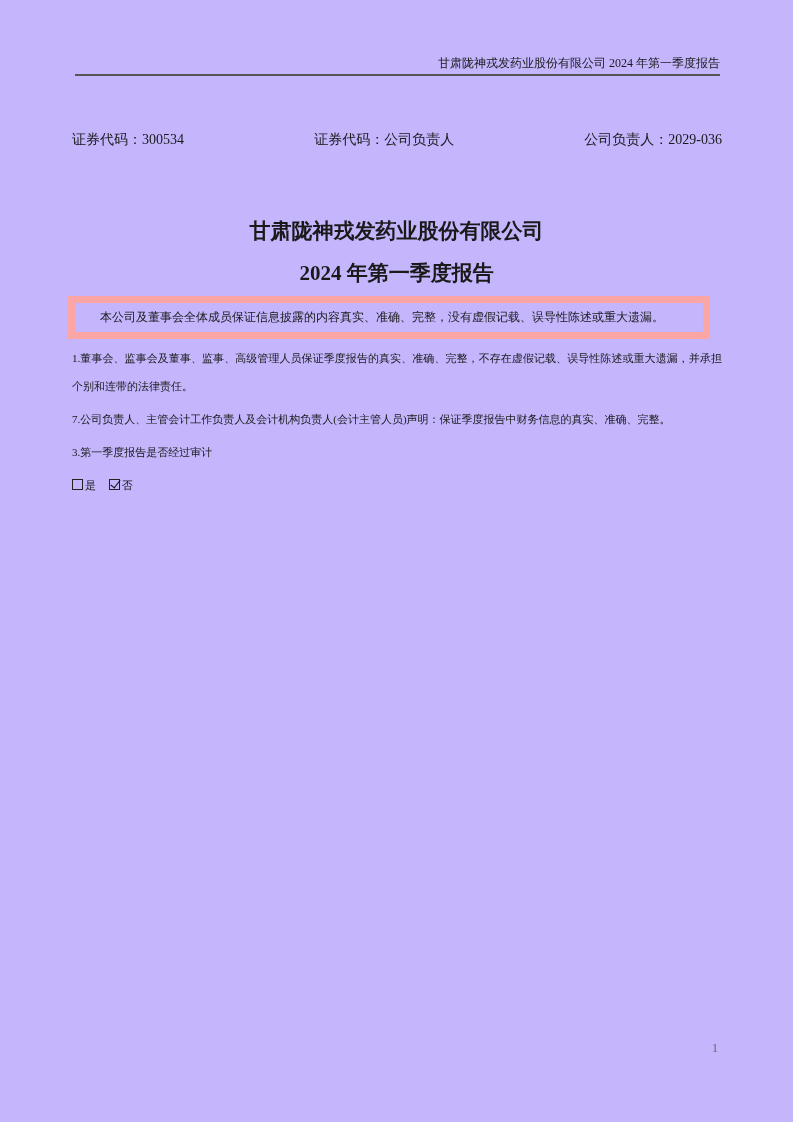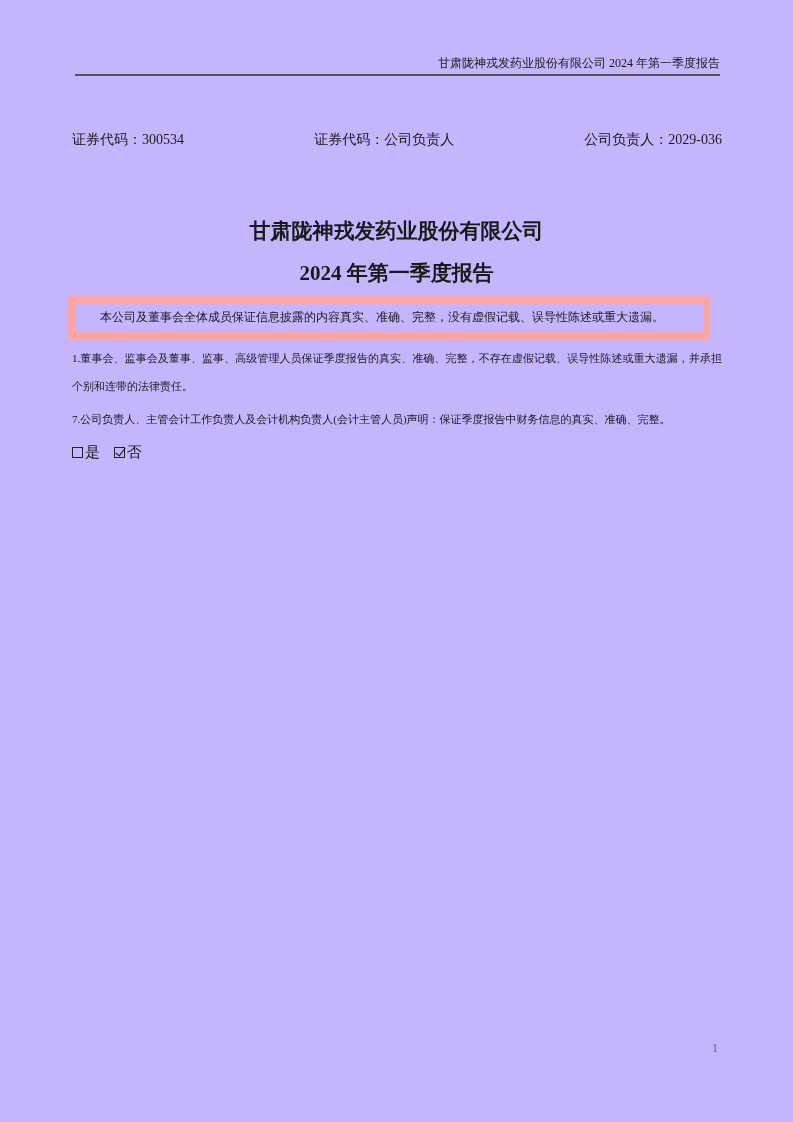--- a/index.html
+++ b/index.html
@@ -58,21 +58,21 @@
   }
   
   .body-para {
     margin: 5px 71px 0 72px;
     font-size: 11px;
     line-height: 28px;
     text-align: justify;
   }
   .check-line {
     margin: 5px 71px 0 72px;
-    font-size: 15px;
+    font-size: 11px;
     line-height: 28px;
     font-family: Liberation Serif, serif;
   }
   .check-option { margin-right: 10px; white-space: nowrap; }
   .checkbox {
     display: inline-block;
     width: 11px;
     height: 11px;
     border: 1px solid #222222;
     position: relative;
@@ -117,20 +117,21 @@
     <div>2024 年第一季度报告</div>
   </div>
 
   <div class="statement-box">
     <span>本公司及董事会全体成员保证信息披露的内容真实、准确、完整，没有虚假记载、误导性陈述或重大遗漏。</span>
   </div>
 
 
   <p class="body-para">1.董事会、监事会及董事、监事、高级管理人员保证季度报告的真实、准确、完整，不存在虚假记载、误导性陈述或重大遗漏，并承担个别和连带的法律责任。</p>
   <p class="body-para">7.公司负责人、主管会计工作负责人及会计机构负责人(会计主管人员)声明：保证季度报告中财务信息的真实、准确、完整。</p>
+  <p class="body-para">3.第一季度报告是否经过审计</p>
 
   <div class="check-line">
     <span class="check-option"><span class="checkbox"></span><span>是</span></span>
     <span class="check-option"><span class="checkbox checked"></span><span>否</span></span>
   </div>
 
   <div class="page-number">1</div>
 
 </div>
 

